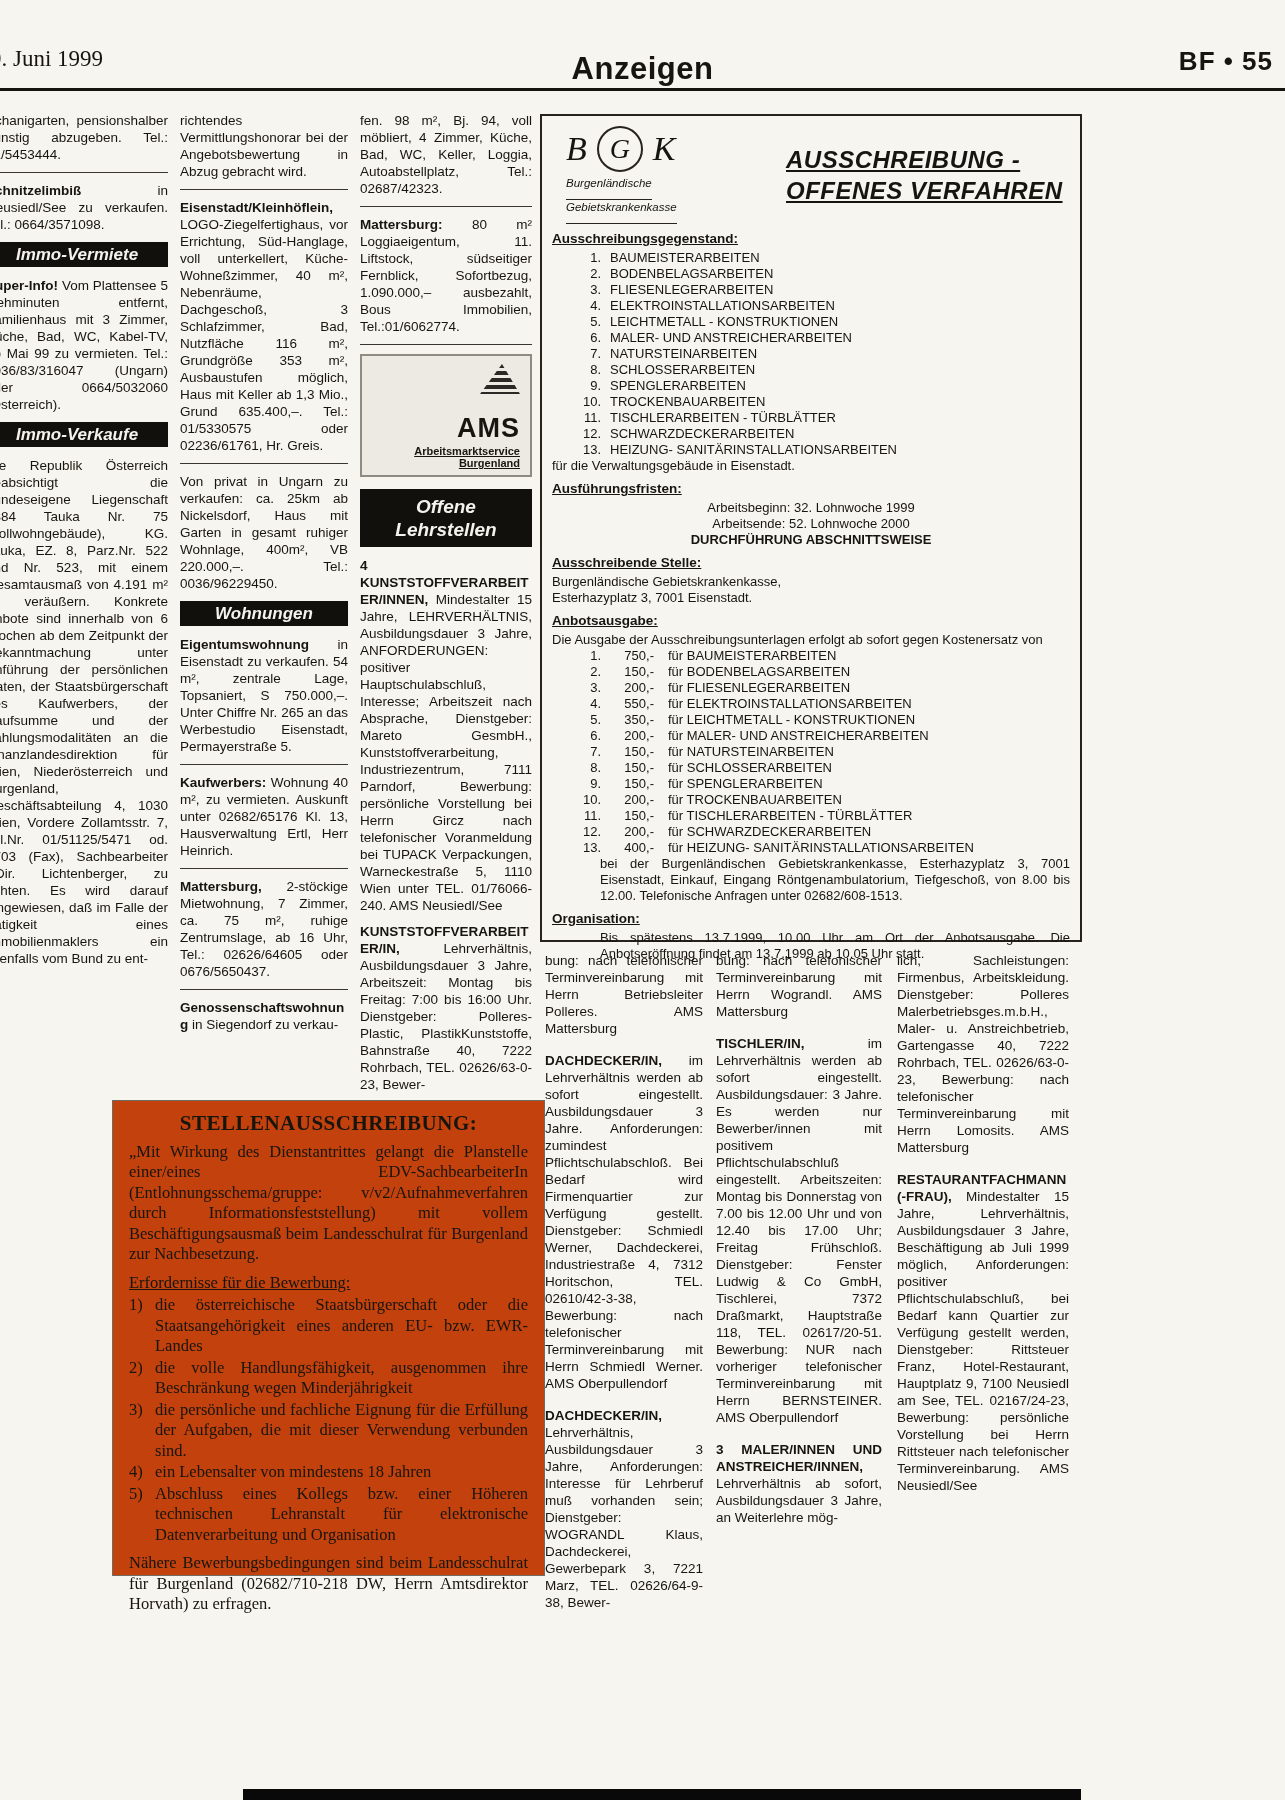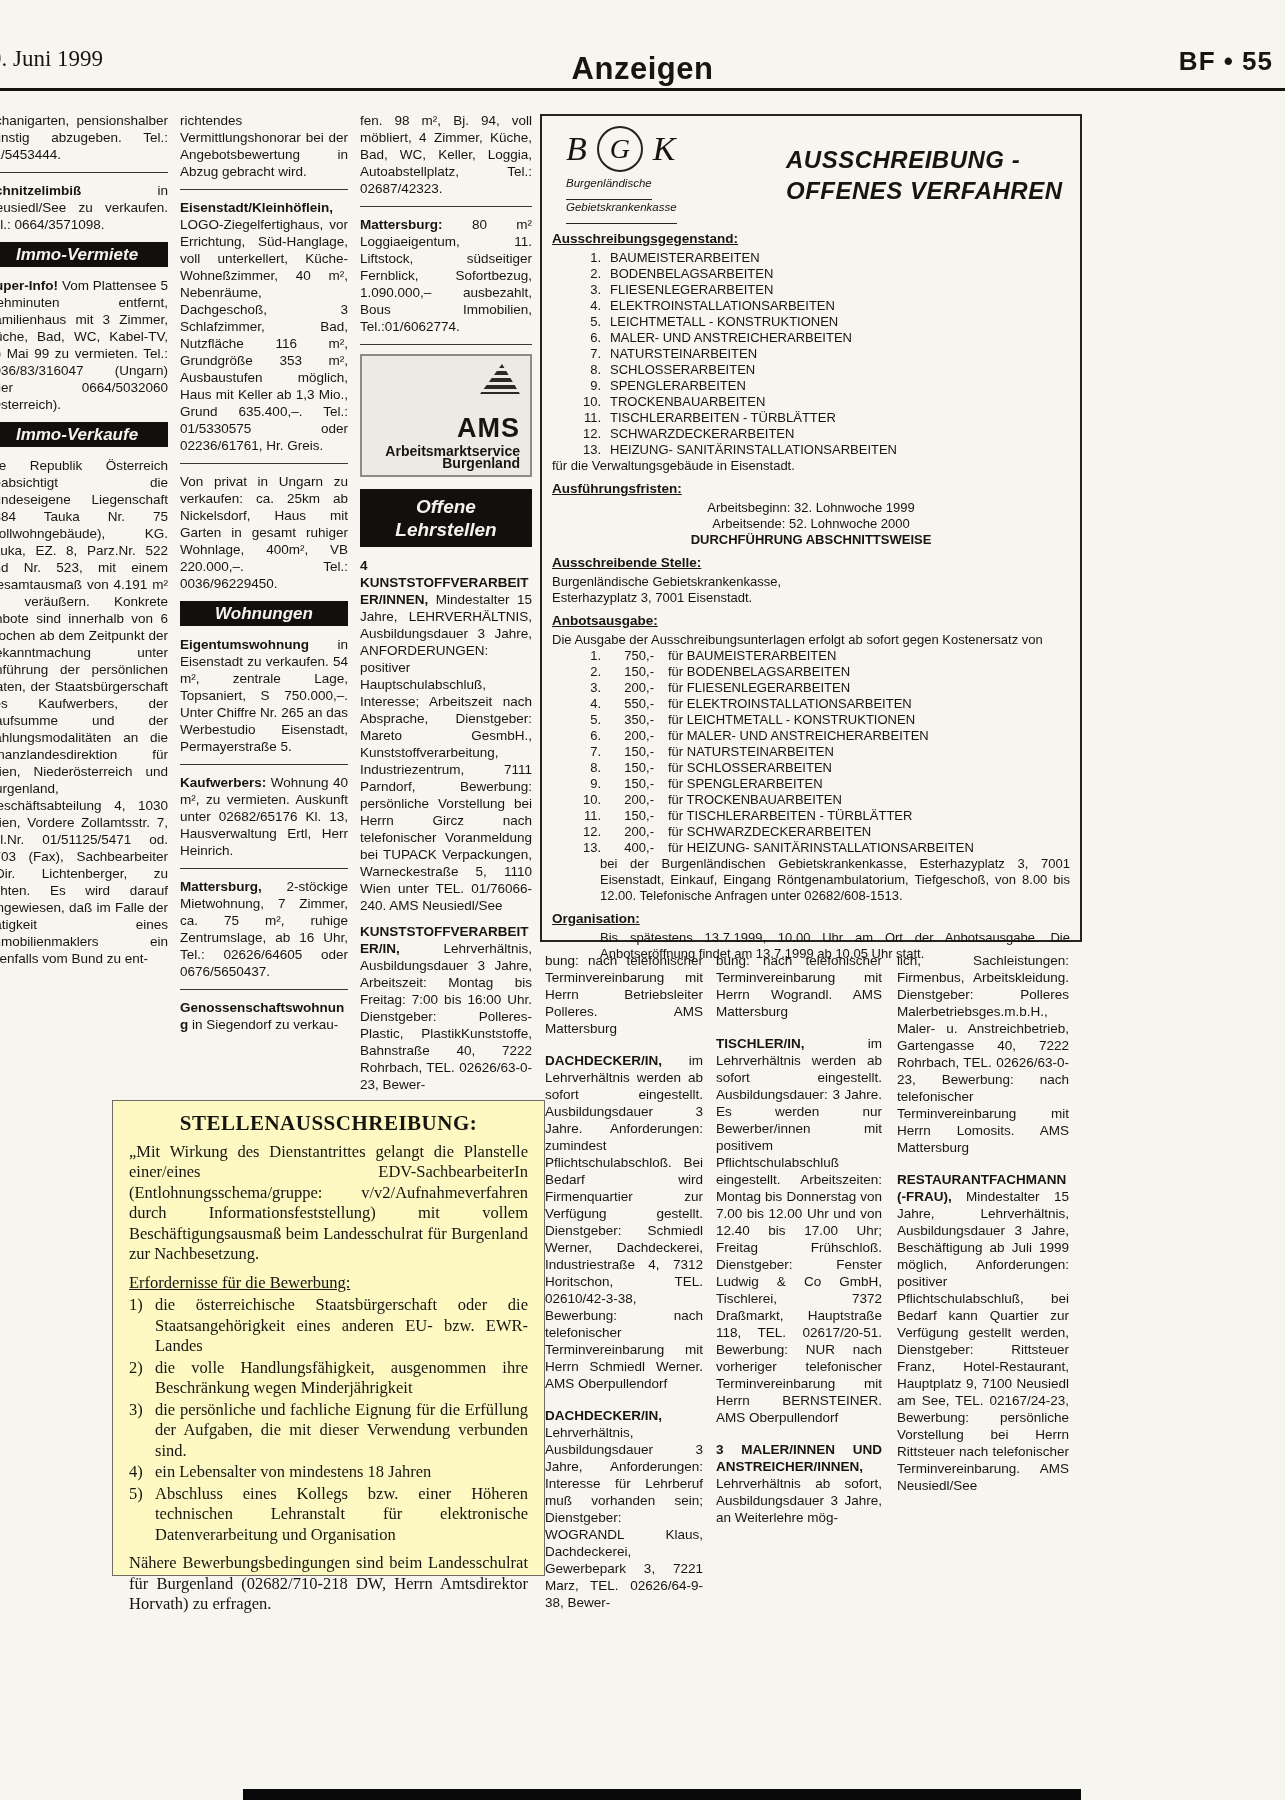--- a/index.html
+++ b/index.html
@@ -27,44 +27,44 @@
   .col4 { left:545px; top:952px; width:158px; }
   .col5 { left:716px; top:952px; width:166px; }
   .col6 { left:897px; top:952px; width:172px; }
   
   .ams { border:2px solid #8e8b83; background:#eceae3; padding:8px 10px 6px; margin:0 0 12px; }
   .ams-row { display:flex; align-items:flex-end; gap:20px;flex-direction:column; }
   .ams-tri { width:40px; height:30px; flex:none;
     background:repeating-linear-gradient(#2b2925 0 4px, #eceae3 4px 7px);
     clip-path:polygon(0 100%, 100% 100%, 55% 0); }
   .ams-brand { font-size:27px; font-weight:bold; letter-spacing:1px; line-height:28px; }
-  .ams-sub { text-align:right; font-size:14px; font-weight:bold; line-height:12px; margin-top:3px; }
+  .ams-sub { text-align:right; font-size:11px; font-weight:bold; line-height:12px; margin-top:3px;text-decoration:underline; }
   
   .bgk { position:absolute; left:540px; top:114px; width:542px; height:828px; box-sizing:border-box;
     border:2px solid #26231c; padding:10px 10px 8px; font-size:13px; line-height:16px; }
   .bgk-head { display:flex; margin-bottom:4px; }
   .bgk-logo { width:218px; padding-left:14px; box-sizing:border-box; }
   .bgk-letters { font-family:"Liberation Serif", serif; font-style:italic; font-size:34px; display:flex; align-items:center; gap:10px; }
   .bgk-letters .circ { border:2px solid #26231c; border-radius:50%; width:46px; height:46px; box-sizing:border-box;
     display:flex; align-items:center; justify-content:center; font-size:28px; }
   .bgk-sub { font-size:11.5px; font-style:italic; margin-top:4px; line-height:14px; }
   .bgk-sub div { border-bottom:1px solid #26231c; display:table; padding-bottom:9px; }
-  .bgk-title { margin-left:16px; margin-top:18px; font-size:24px; line-height:31px; font-weight:bold; font-style:italic; letter-spacing:.5px; }
+  .bgk-title { margin-left:16px; margin-top:18px; font-size:24px; line-height:31px; font-weight:bold; font-style:italic; letter-spacing:.5px;text-decoration:underline; }
   .bgk-h { font-weight:bold; text-decoration:underline; margin:7px 0 3px; font-size:13.5px; }
   .srow { display:flex; }
   .srow .n { width:58px; text-align:right; padding-right:9px; box-sizing:border-box; flex:none; }
   .srow .p { width:44px; text-align:right; flex:none; }
   .srow .pl { padding-left:14px; }
   .bgk-center { text-align:center; }
   .bgk-center .bold { font-weight:bold; }
   .bgk-p { margin:0; }
   .just { text-align:justify;margin-left:48px; }
   
   .stellen { position:absolute; left:112px; top:1100px; width:433px; height:476px; box-sizing:border-box;
-    background:#fef9c3; border:1px solid #6f6c64; padding:10px 16px 8px;
+    background:#c2410c; border:1px solid #6f6c64; padding:10px 16px 8px;
     font-family:"Liberation Serif", serif; font-size:16.5px; line-height:20.5px; }
   .stellen h2 { margin:2px 0 8px; text-align:center; font-size:21px; letter-spacing:.5px; }
   .stellen p { margin:0 0 8px; text-align:justify; }
   .req-h { text-decoration:underline; margin:0 0 2px; }
   .req { display:flex; margin-bottom:1px; }
   .req .n { width:26px; flex:none; }
   .req .t { flex:1; text-align:justify; }
   .req + p { margin-top:8px; }
   
   .bottom-strip { position:absolute; left:243px; width:838px; bottom:0; height:11px; background:#090909; }

